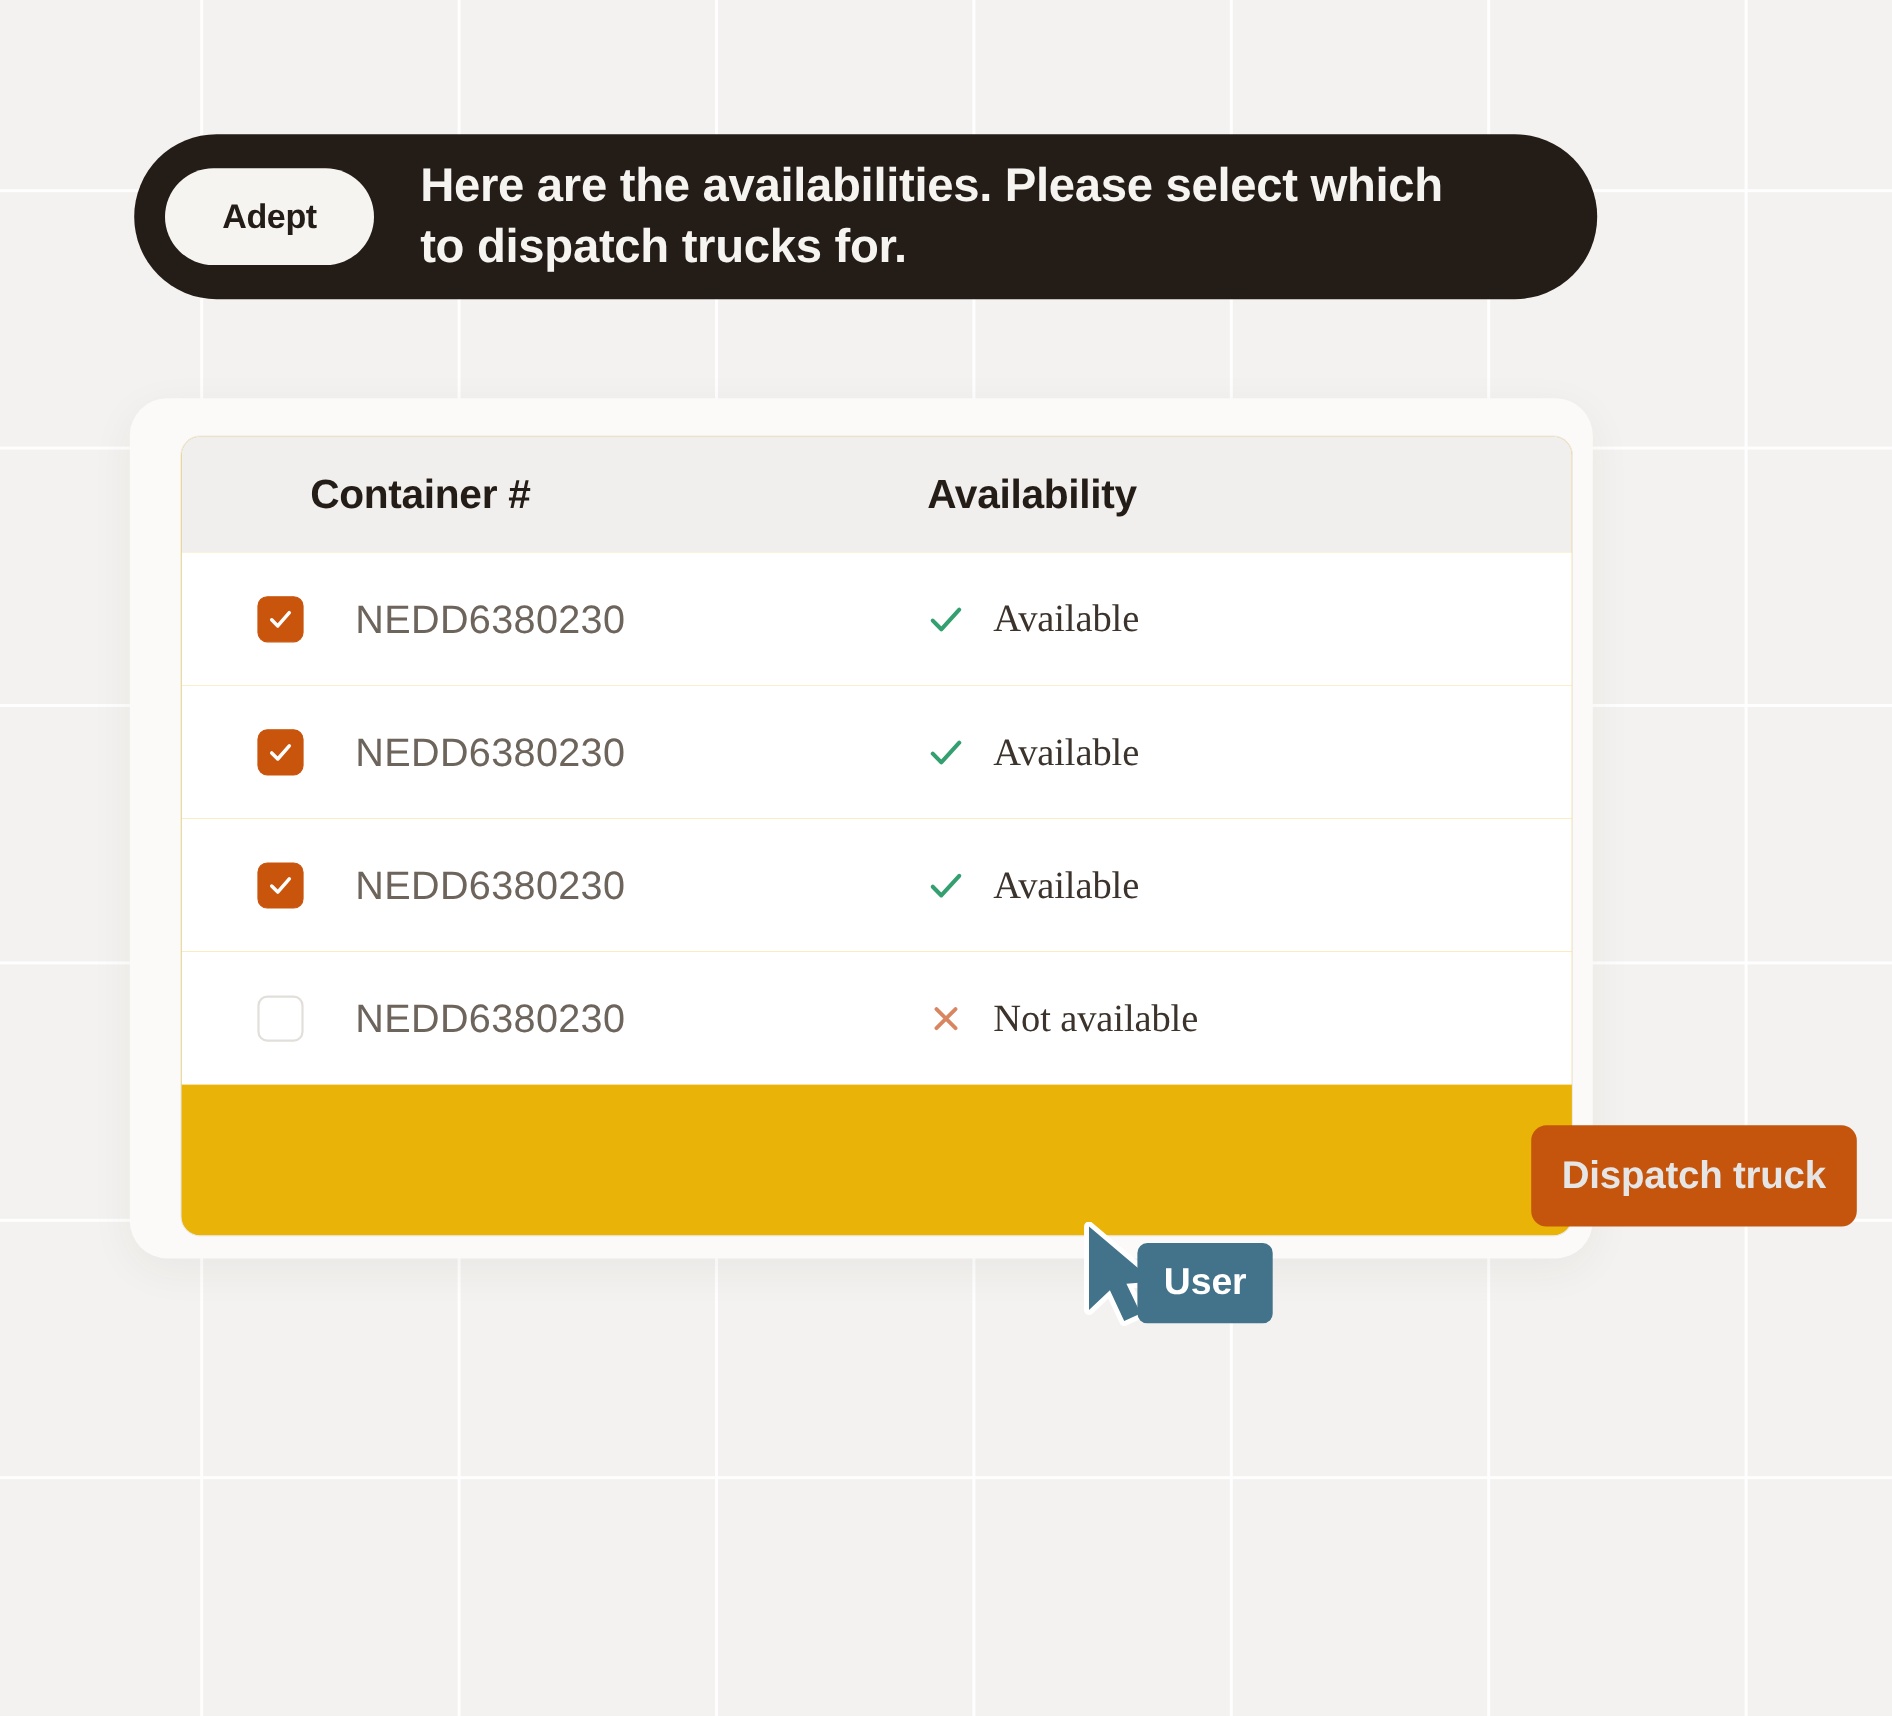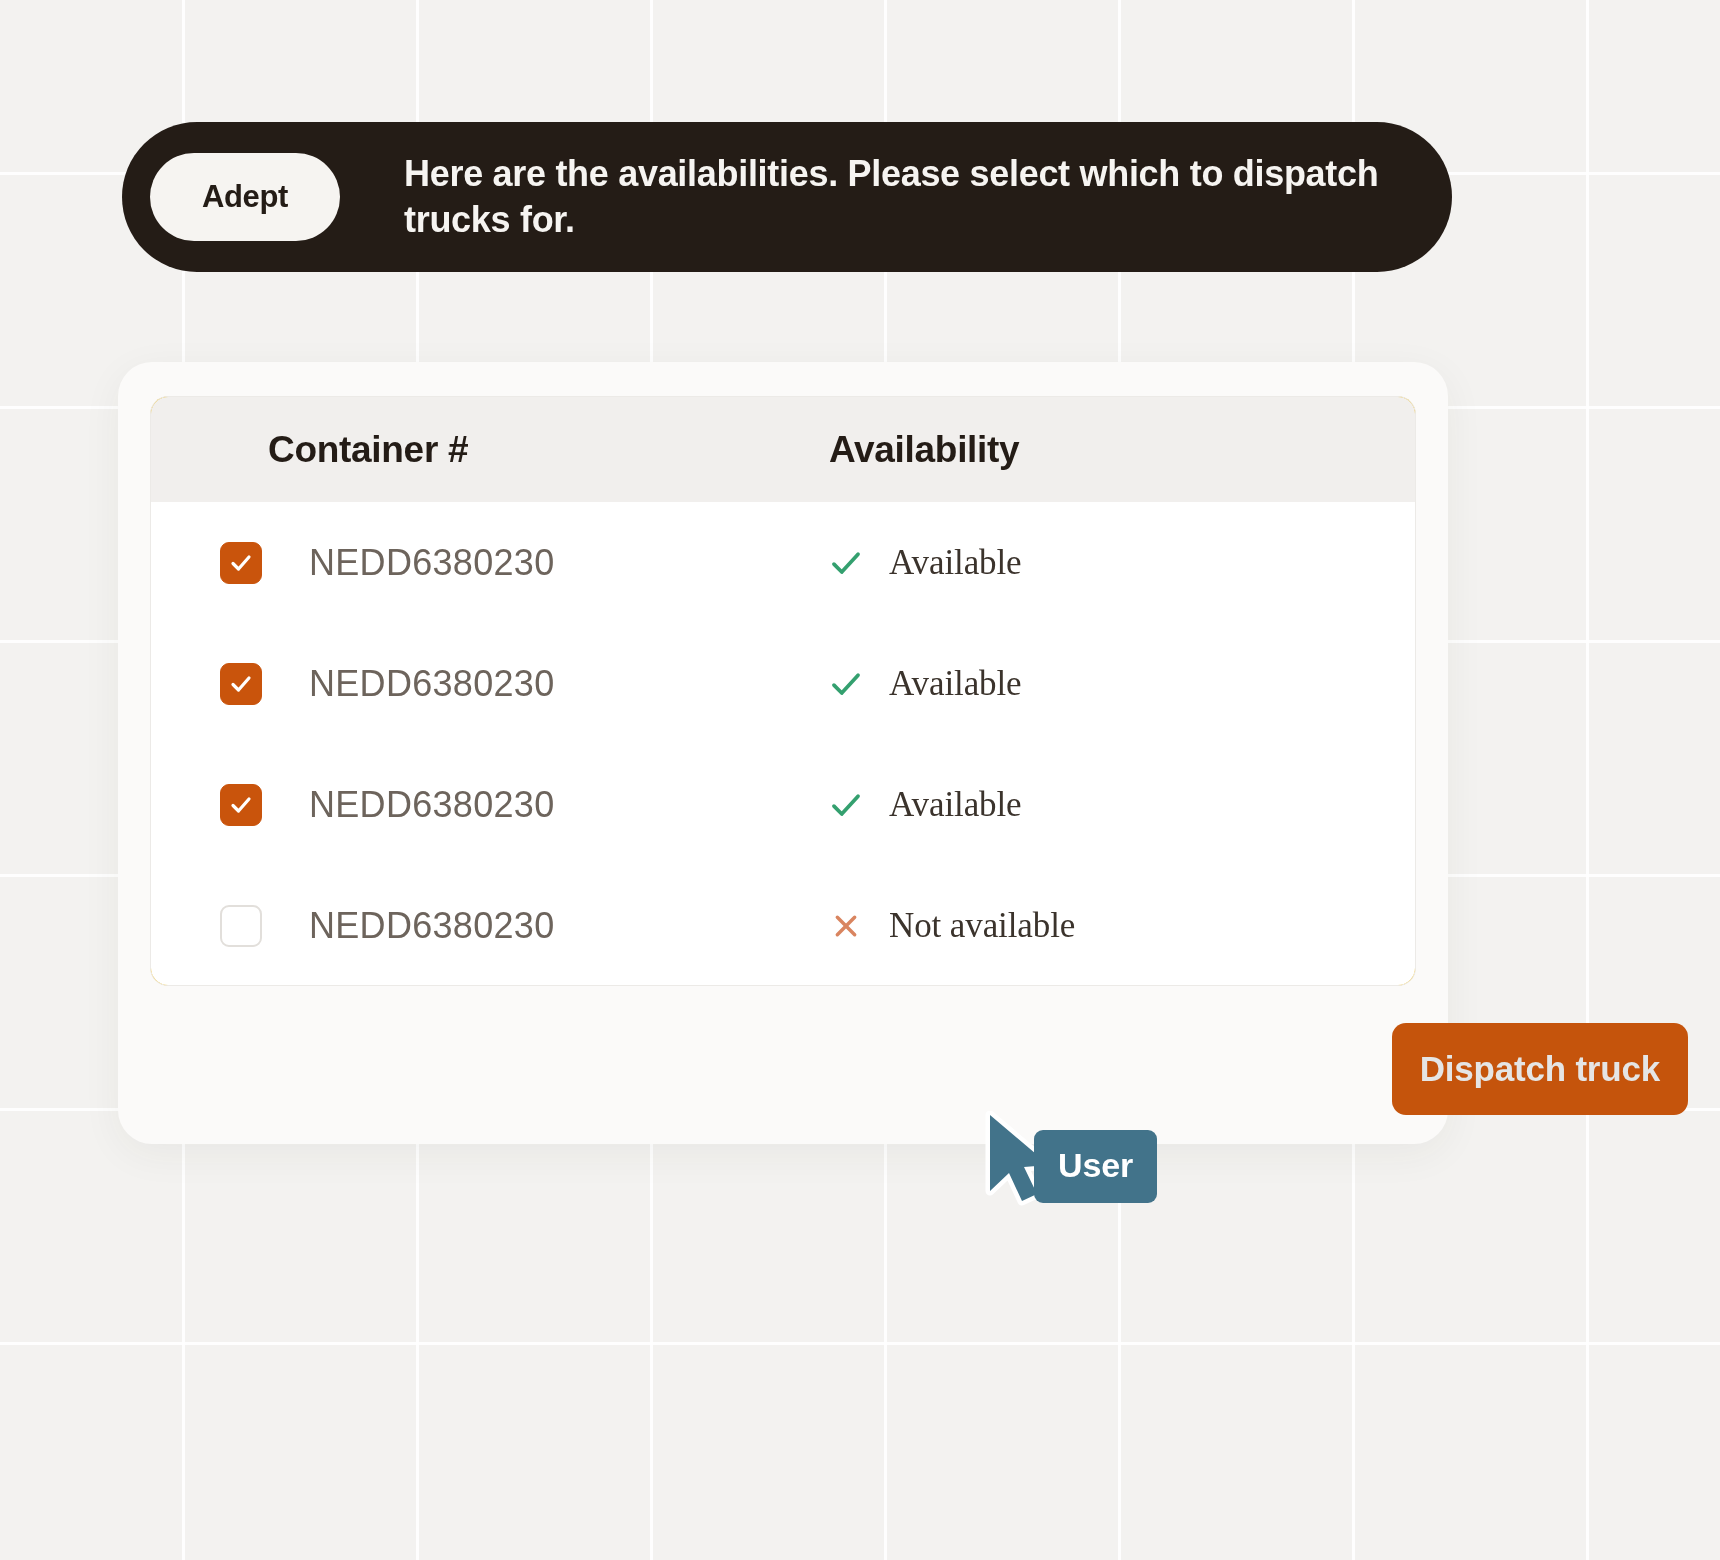--- a/index.html
+++ b/index.html
@@ -52,51 +52,52 @@
     align-items: center;
     justify-content: center;
     font-size: 31px;
     font-weight: 700;
     letter-spacing: -0.4px;
     padding: 0 28px;
     box-sizing: border-box;
   }
   #bubble-text {
     color: #f6f4f1;
-    font-size: 36px;
+    font-size: 43px;
     font-weight: 700;
     line-height: 1.28;
     letter-spacing: -0.3px;
-    margin-left: 64px;
+    margin-left: 42px;
     max-width: 980px;
   }
 
   
   #card {
     position: absolute;
     left: 118px;
     top: 362px;
     width: 1330px;
     height: 782px;
     background: #fbfaf9;
     border-radius: 34px;
     box-shadow: 0 10px 40px rgba(60,50,40,0.055);
     box-sizing: border-box;
     padding: 34px 32px 0 32px;
   }
 
   
   #table-panel {
     width: 1266px;
-    height: 590px;
+    height: 728px;
     background: #eab308;
     border: 1px solid #eceae7;
     border-radius: 18px;
     overflow: hidden;
     box-sizing: border-box;
+    margin-left: 14px;
   }
   #table-head {
     height: 105px;
     background: #f1efed;
     display: flex;
     align-items: center;
     box-sizing: border-box;
   }
   .th {
     font-size: 37px;

